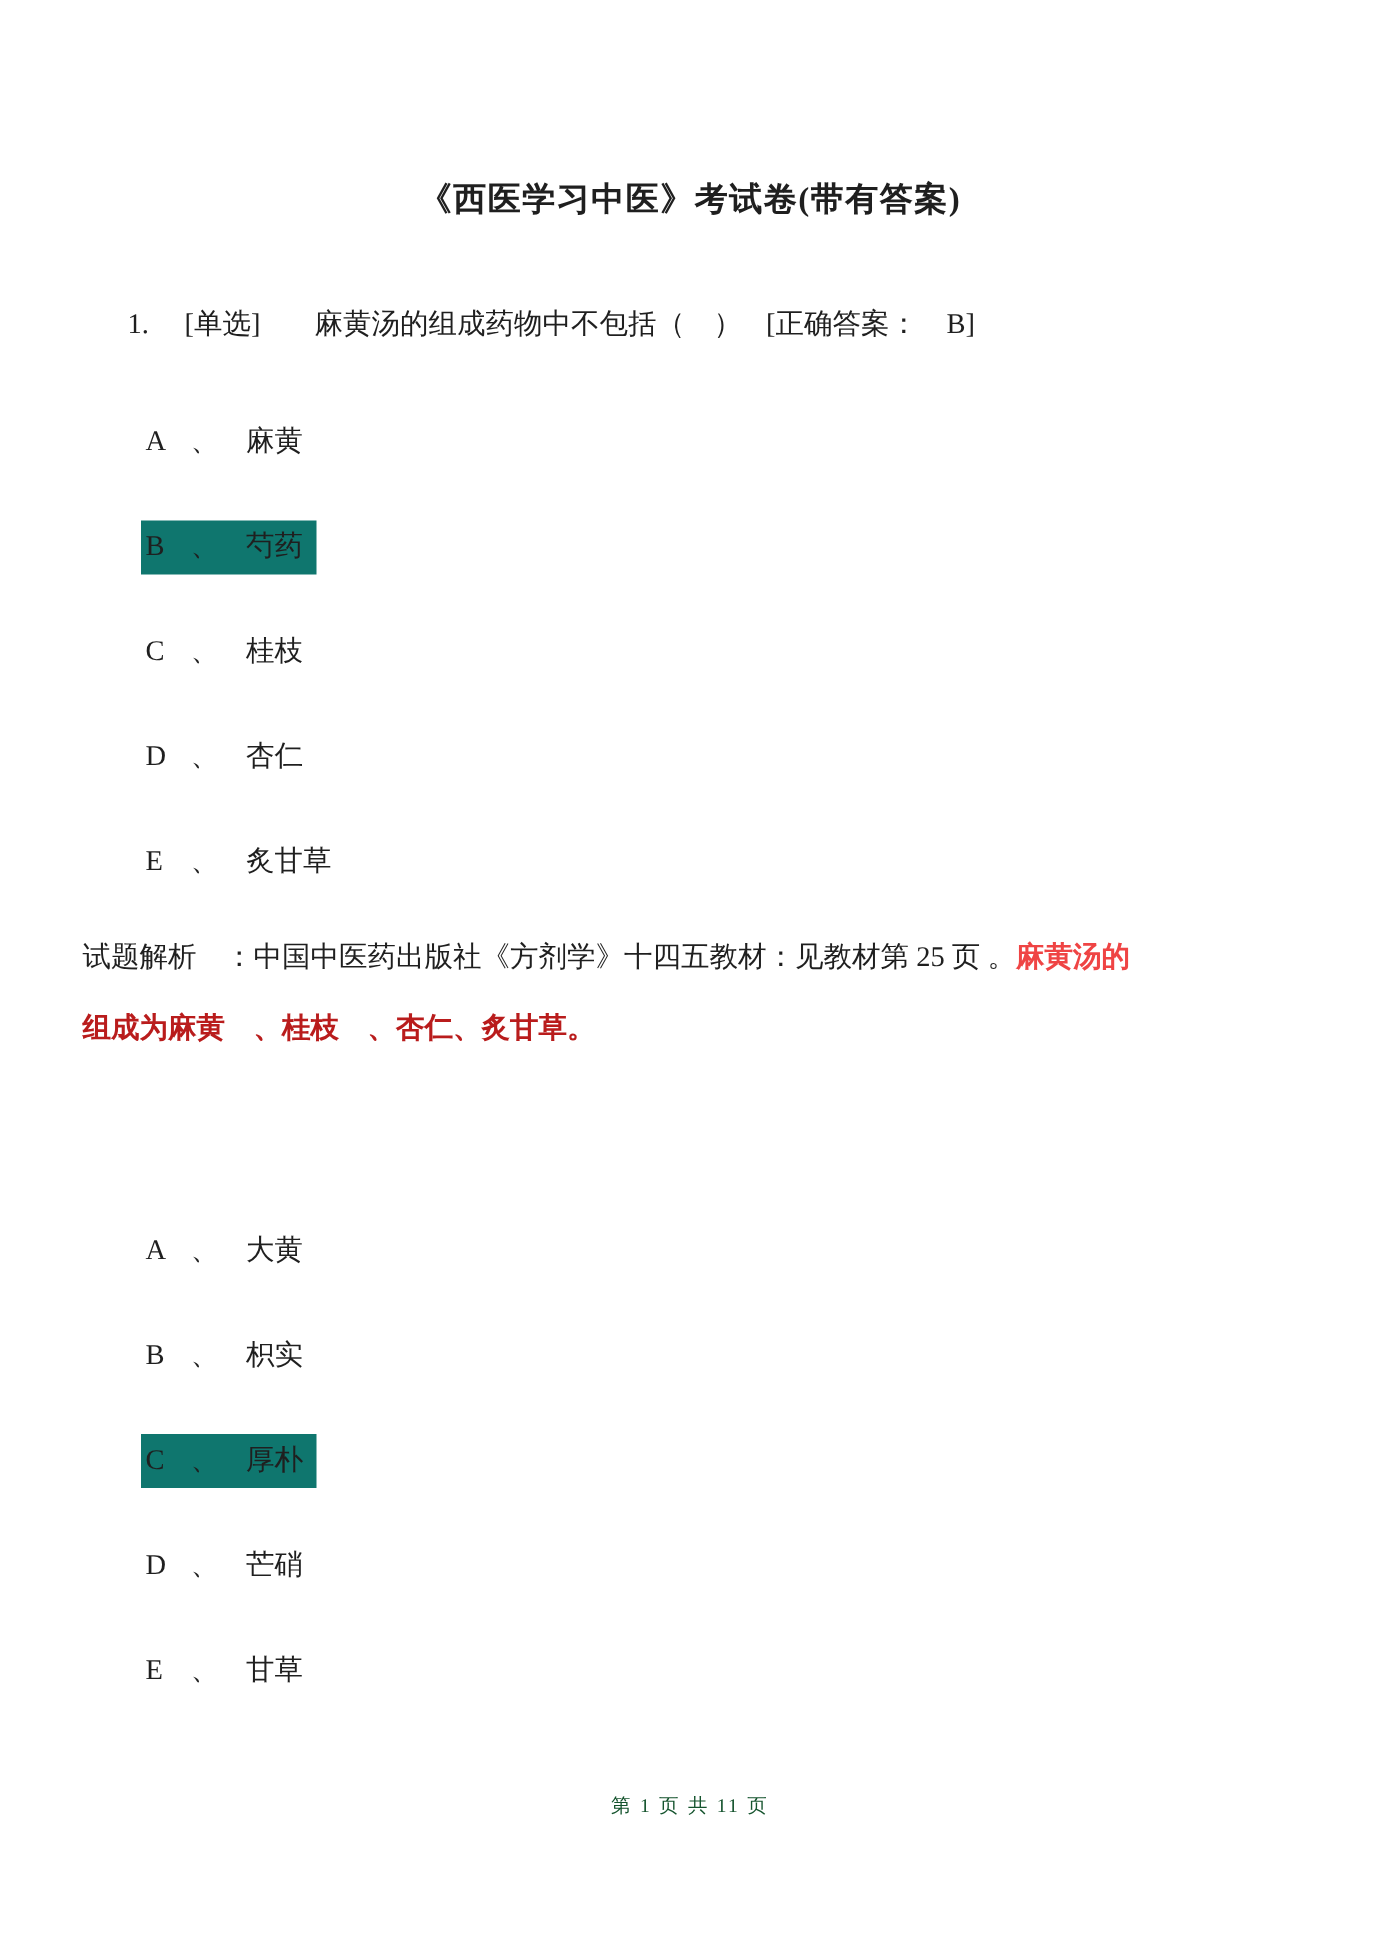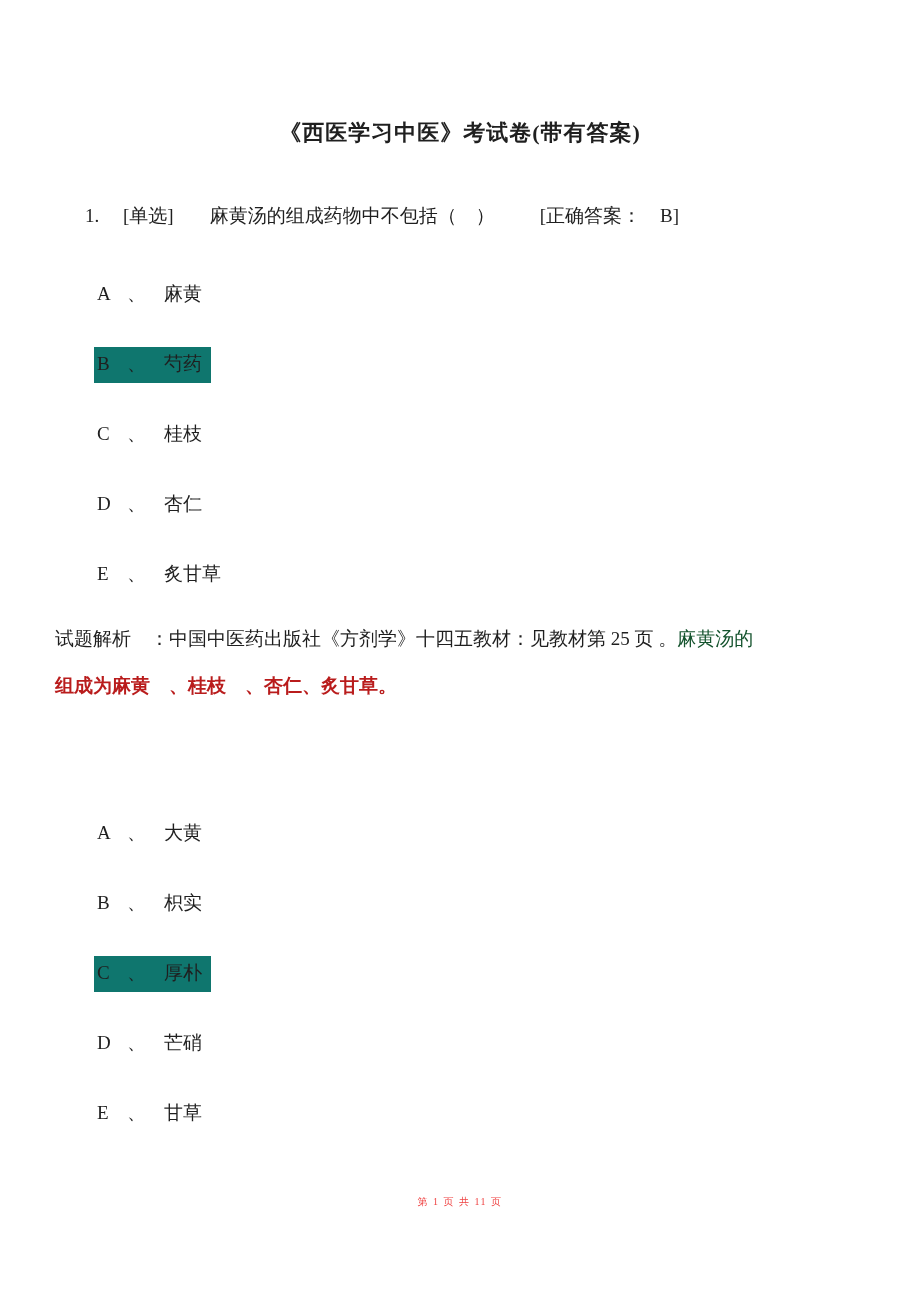--- a/index.html
+++ b/index.html
@@ -23,21 +23,21 @@
     margin: 0;
   }
   .qline {
     position: absolute; left: 85px;
     font-size: 19px; white-space: nowrap;
   }
   .q1-stem { top: 203px; }
   .q2-stem { top: 743px; }
   .q-num  { display: inline-block; width: 38px; }
   .q-type { margin-right: 36px; }
-  .q-ans  { margin-left: 45px; }
+  .q-ans  { margin-left: 16px; }
   .opt {
     position: absolute; left: 97px;
     font-size: 19px; white-space: nowrap;
   }
   .opt-inner {
     display: inline-block;
     padding: 4px 9px 6px 3px;
     margin-left: -3px;
   }
   .opt-inner.hl { background: #0f766e; }
@@ -46,28 +46,28 @@
   .o1a { top: 277px; } .o1b { top: 347px; } .o1c { top: 417px; }
   .o1d { top: 487px; } .o1e { top: 557px; }
   .o2a { top: 816px; } .o2b { top: 886px; } .o2c { top: 956px; }
   .o2d { top: 1026px; } .o2e { top: 1096px; }
   .analysis {
     position: absolute; left: 55px; top: 615px;
     width: 808px;
     font-size: 19px; line-height: 47px;
     margin: 0;
   }
-  .red { color: #14532d; font-weight: normal; }
+  .red { color: #ef4444; font-weight: bold; }
   .red-line2 { display: block; color: #b91c1c; font-weight: bold; }
   .footer {
     position: absolute; top: 1195px; left: 0; width: 100%;
     text-align: center;
-    font-size: 10px;
+    font-size: 13px;
     letter-spacing: 1.5px;
-    color: #ef4444;
+    color: #14532d;
   }
 </style>
 </head>
 <body>
 
 <div class="page">
 
   <h1 class="doc-title">《西医学习中医》考试卷(带有答案)</h1>
 
   <div class="qline q1-stem">

